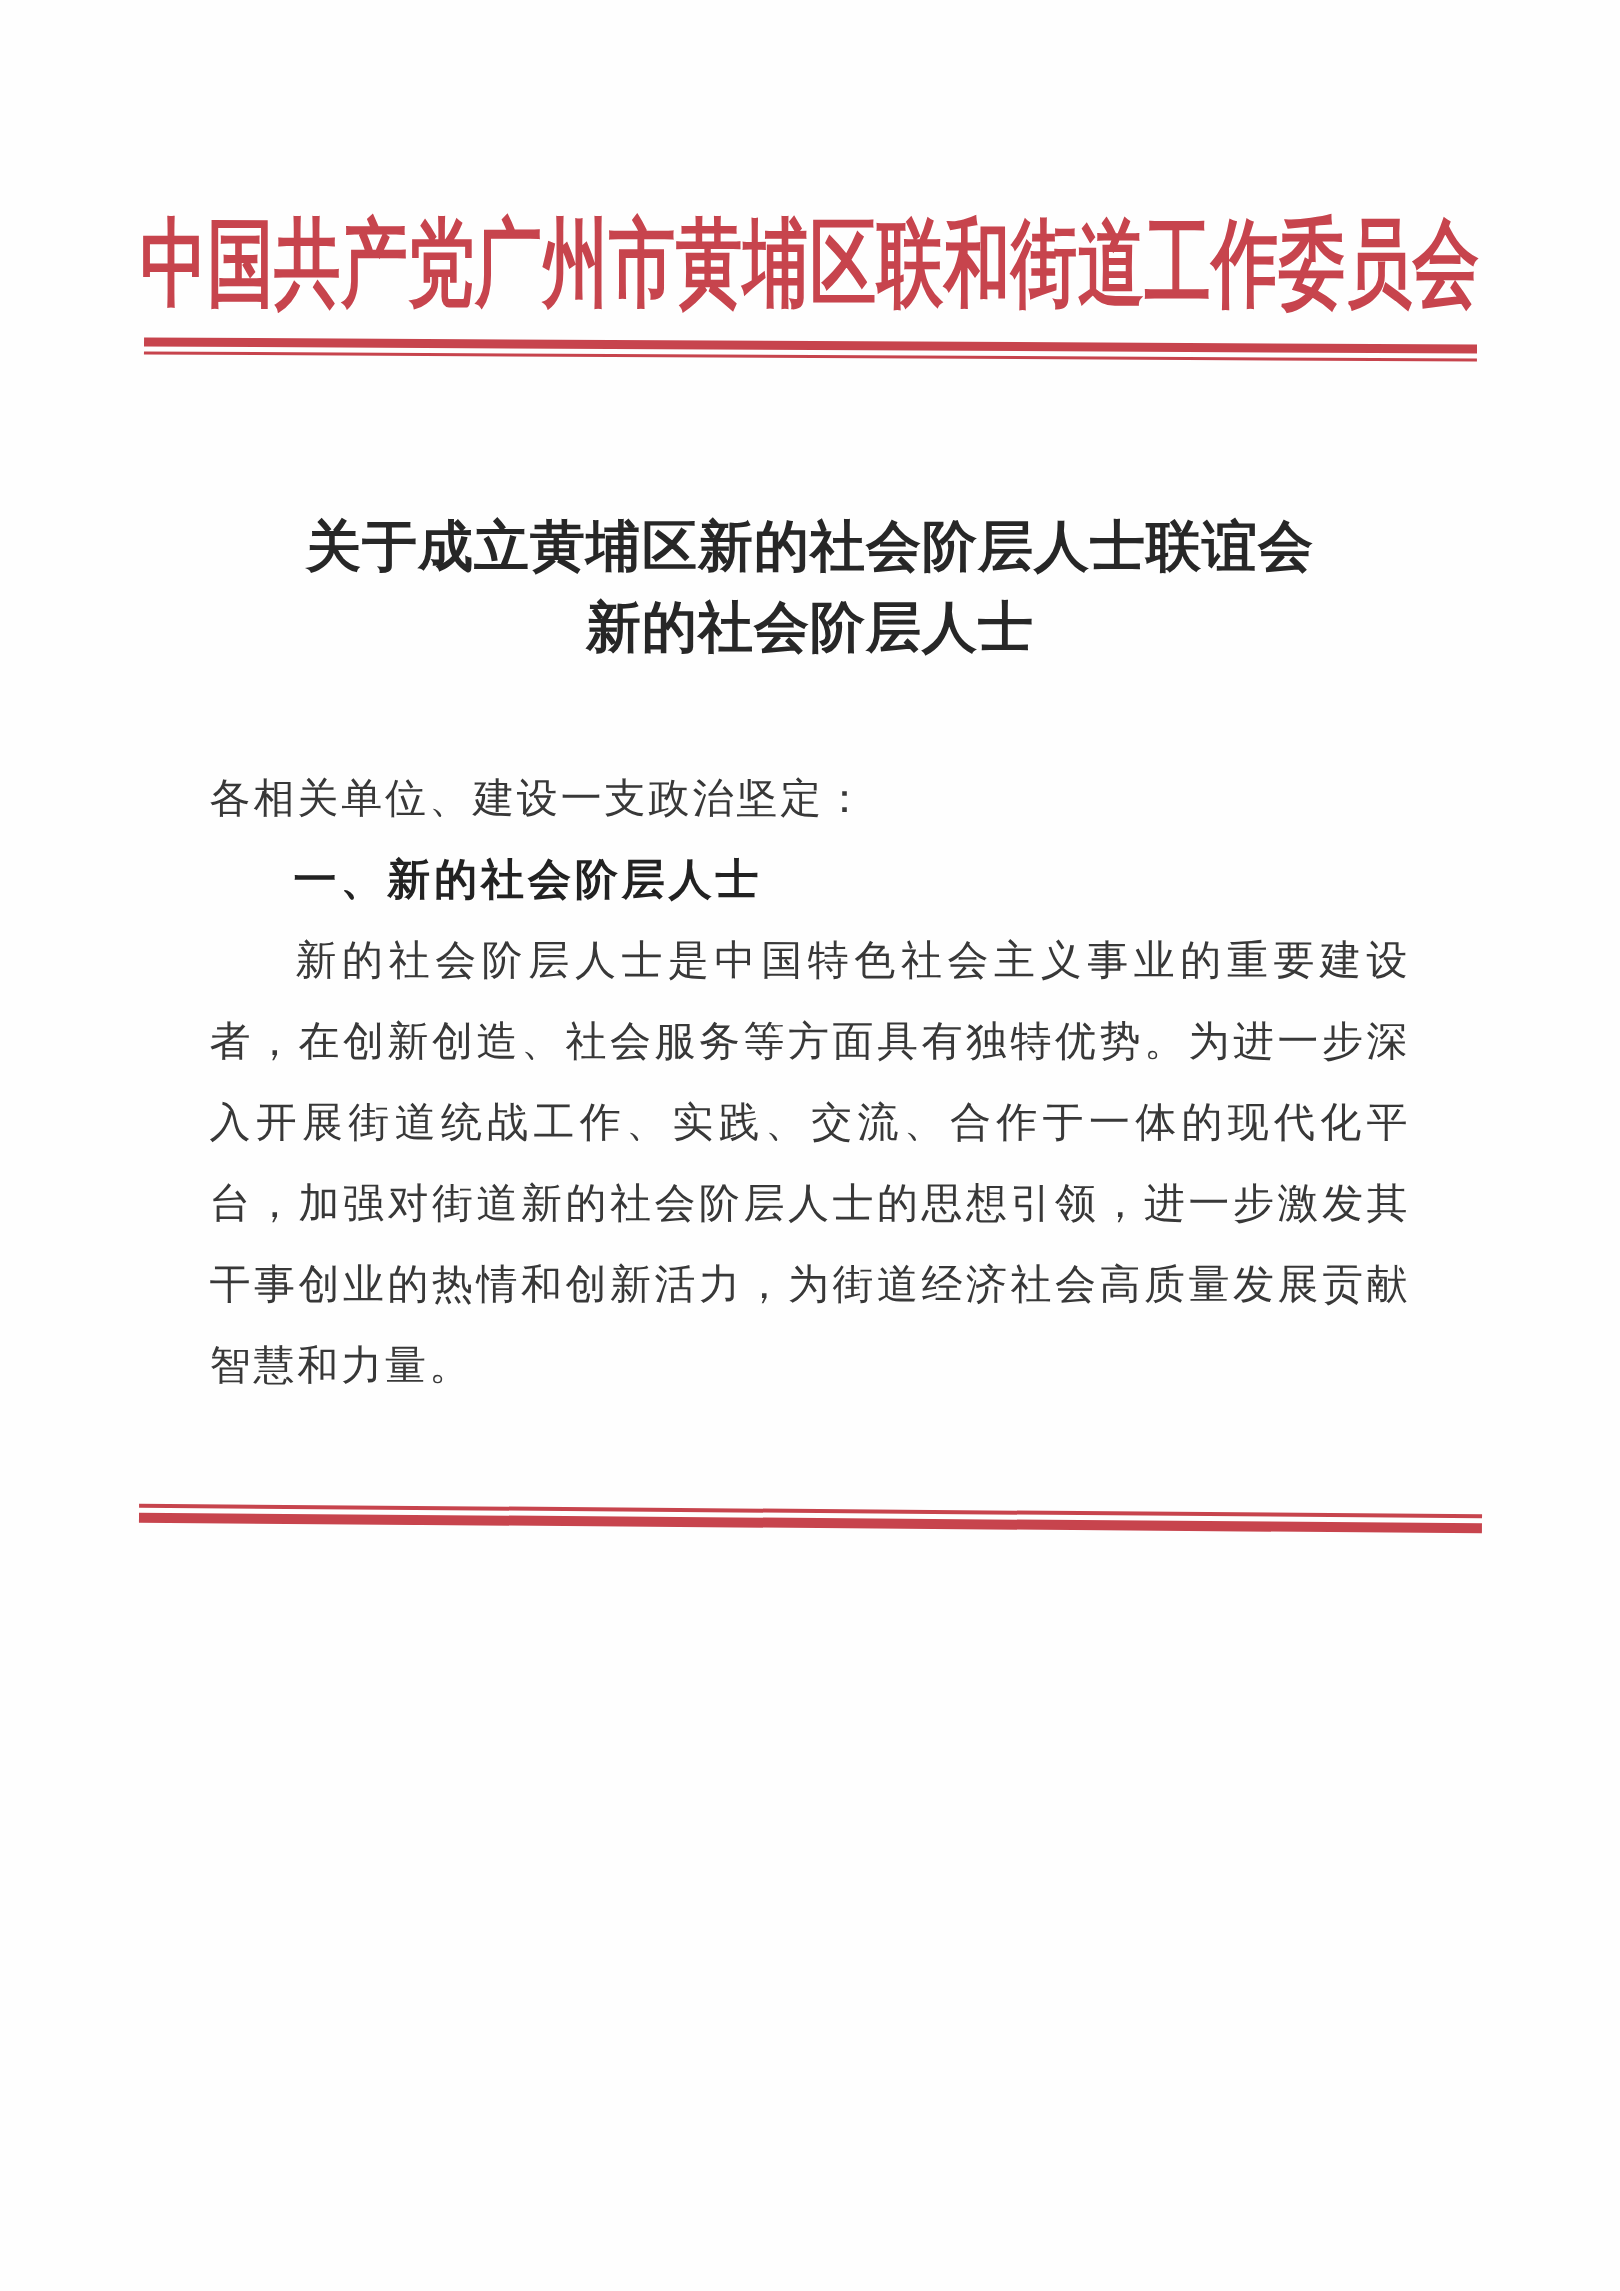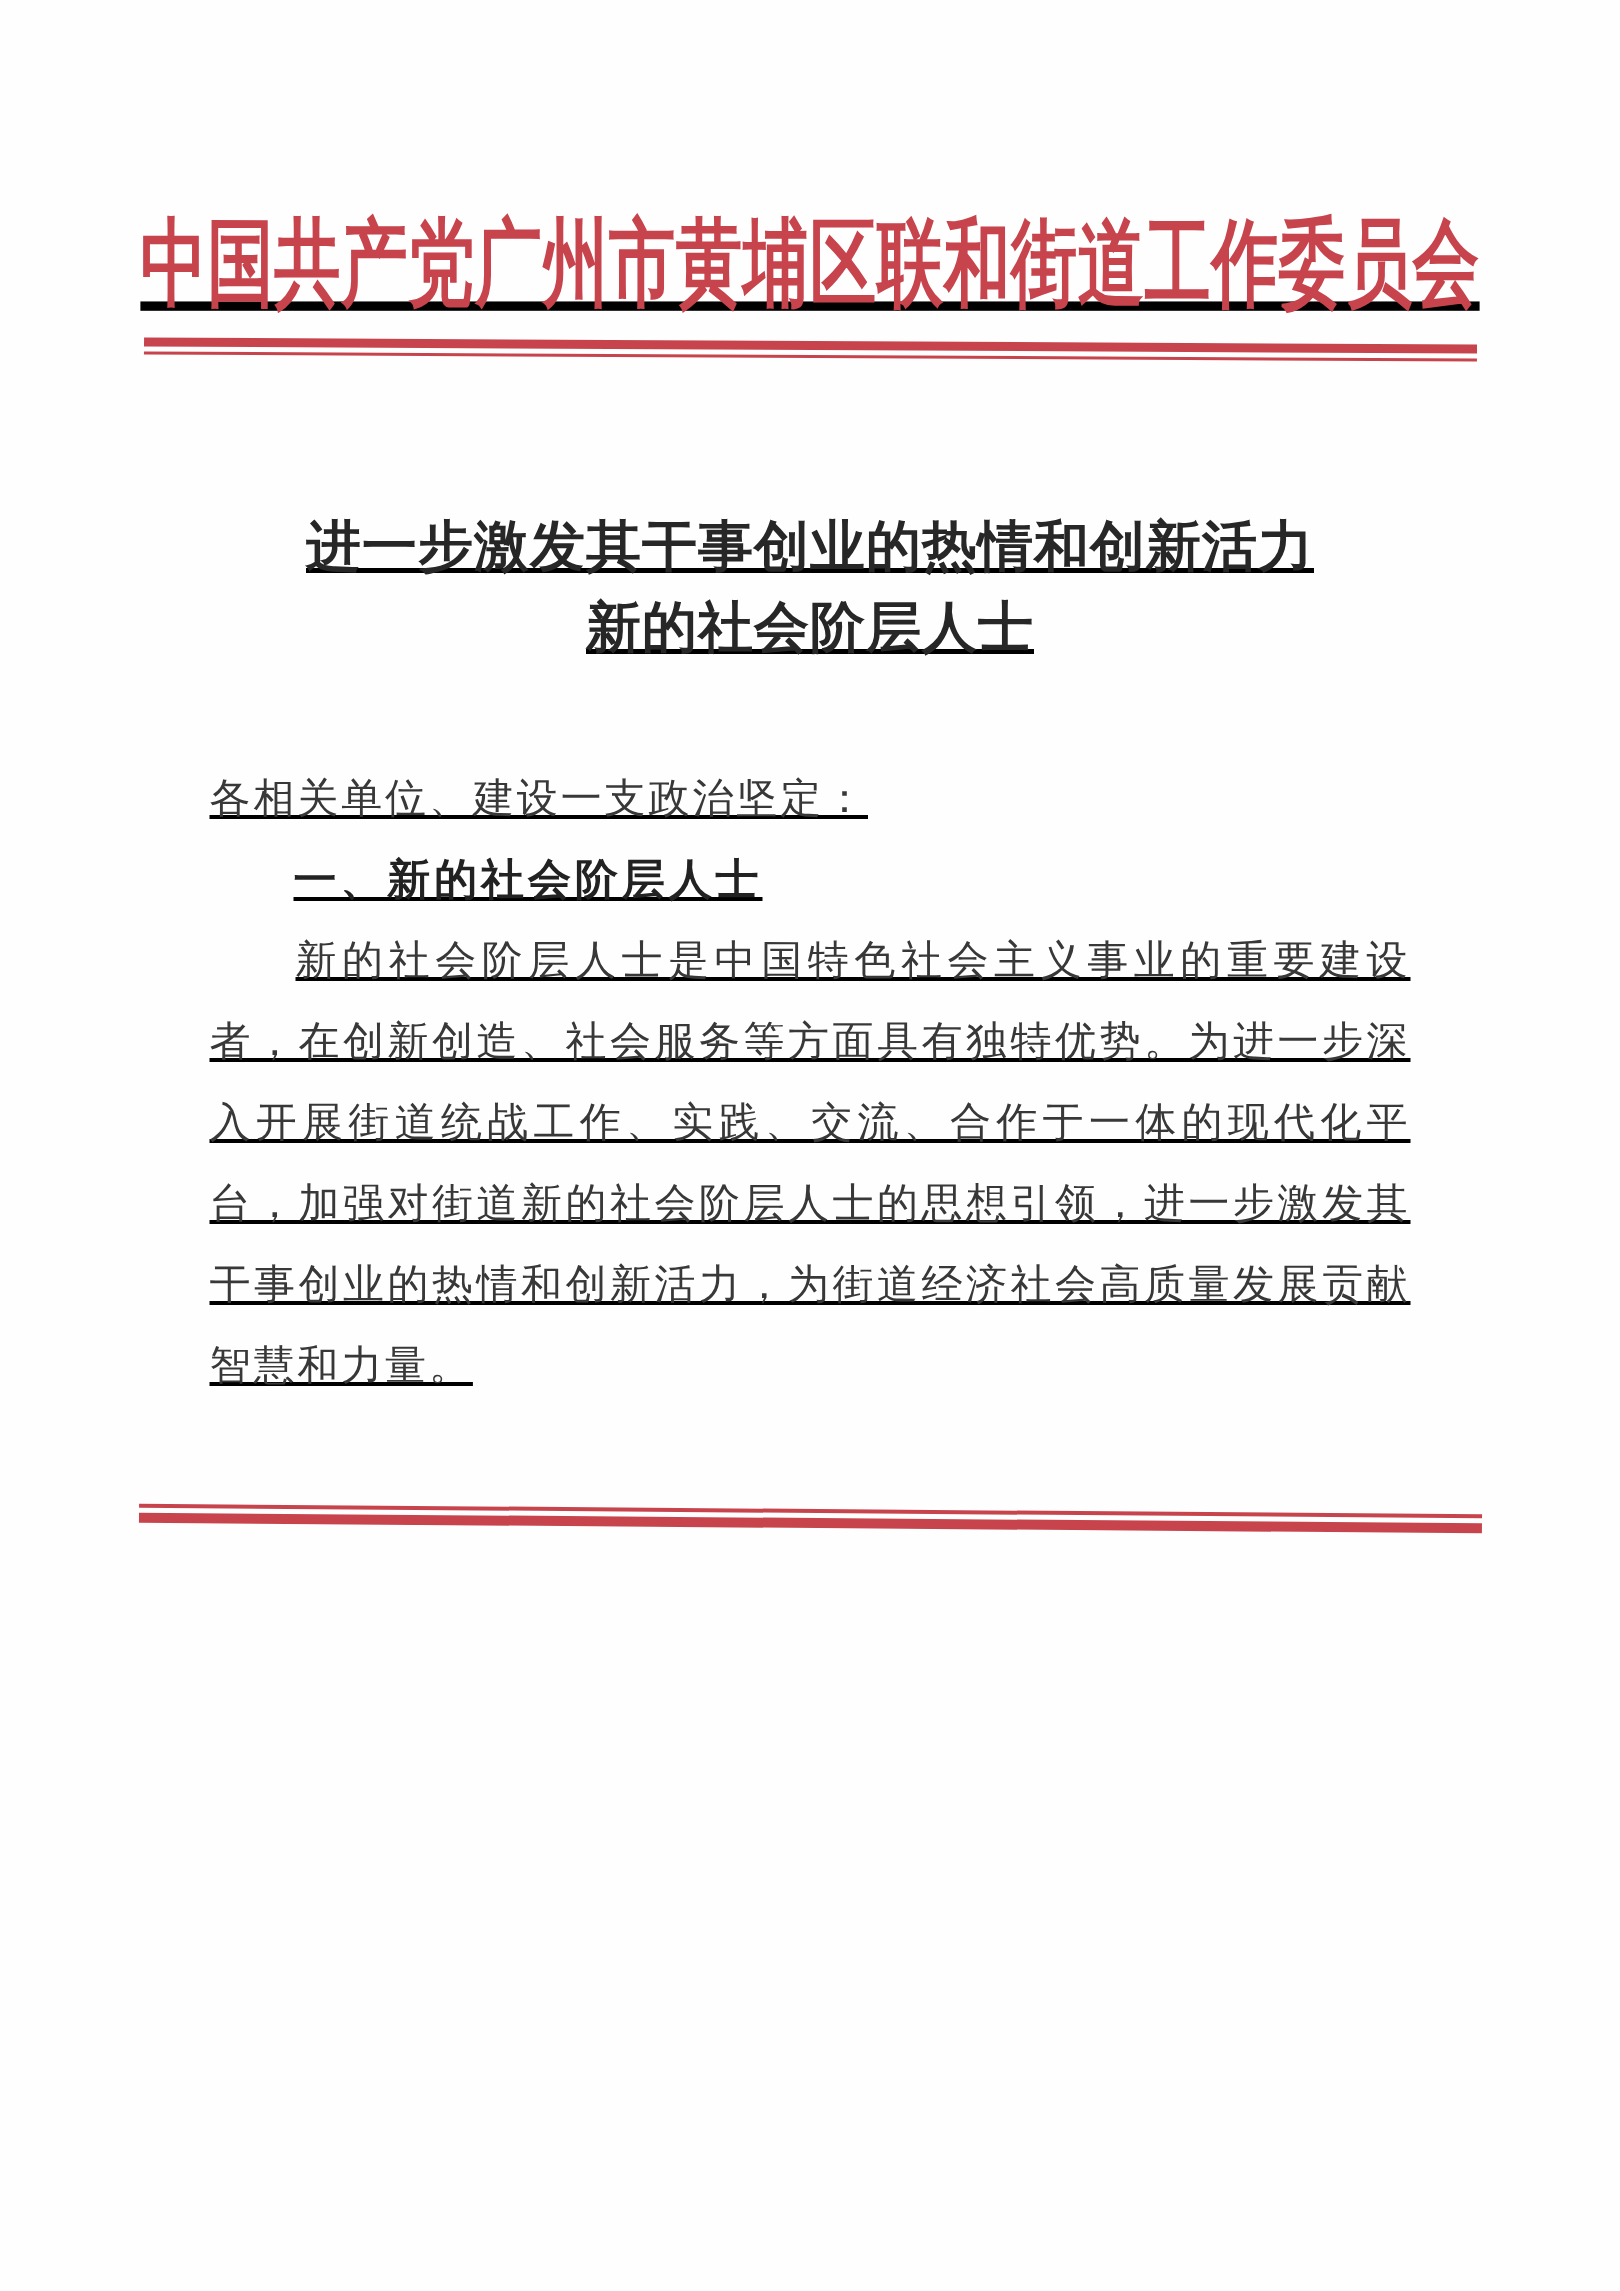--- a/index.html
+++ b/index.html
@@ -8,21 +8,20 @@
     width: 1620px;
     height: 2292px;
     font-family: "Liberation Serif", "DejaVu Serif", serif;
   }
   .page {
     position: relative;
     width: 1620px;
     height: 2292px;
     background: #fefefe;
     overflow: hidden;
-    text-decoration: underline;
   }
   
   .letterhead {
     margin-top: 209px;
     display: flex;
     justify-content: center;
   }
   .org {
     display: inline-block;
     font-size: 92px;
@@ -85,21 +84,21 @@
   <div class="letterhead">
     <span class="org">中国共产党广州市黄埔区联和街道工作委员会</span>
   </div>
 
   <div class="rule rule-top">
     <div class="bar-thick"></div>
     <div class="bar-thin"></div>
   </div>
 
   <div class="doc-title">
-    <div>进一步激发其干事创业的热情和创新活力</div>
+    <div>关于成立黄埔区新的社会阶层人士联谊会</div>
     <div>新的社会阶层人士</div>
   </div>
 
   <div class="body">
     <p class="salutation">各相关单位、建设一支政治坚定：</p>
     <h3 class="section-heading">一、新的社会阶层人士</h3>
     <p class="para">新的社会阶层人士是中国特色社会主义事业的重要建设者，在创新创造、社会服务等方面具有独特优势。为进一步深入开展街道统战工作、实践、交流、合作于一体的现代化平台，加强对街道新的社会阶层人士的思想引领，进一步激发其干事创业的热情和创新活力，为街道经济社会高质量发展贡献智慧和力量。</p>
   </div>
 
   <div class="rule rule-bottom">

